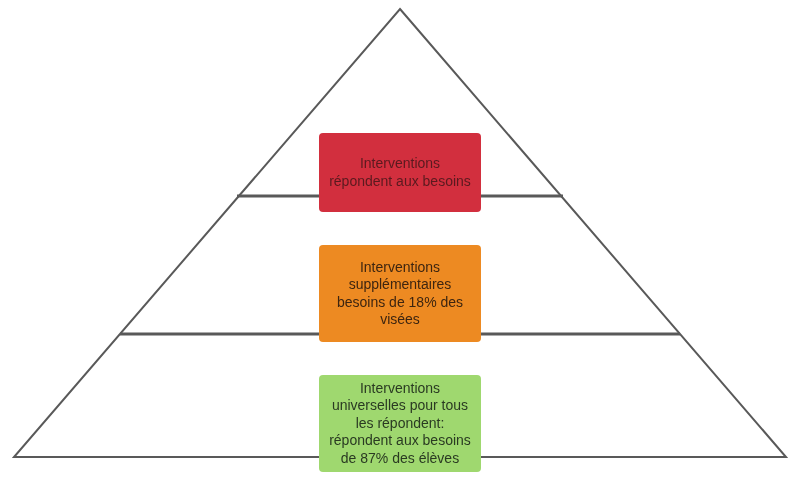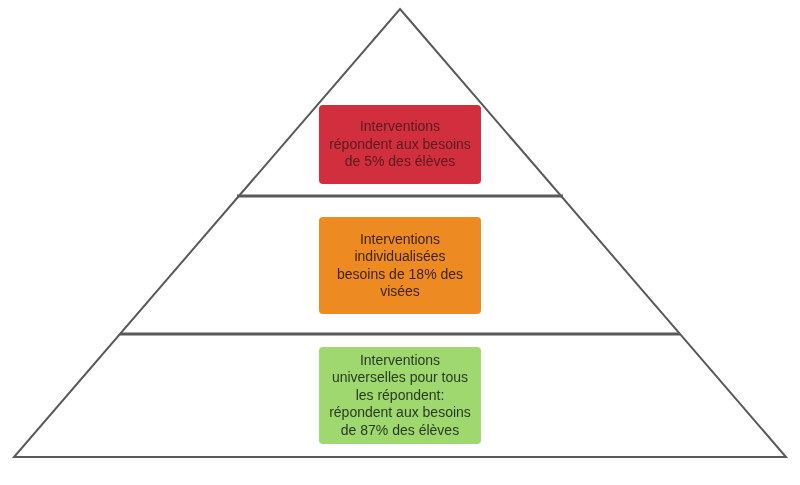--- a/index.html
+++ b/index.html
@@ -1,41 +1,40 @@
 <!DOCTYPE html>
 <html><head>
 <meta charset="utf-8">
 <style>
   html, body { margin:0; padding:0; background:#ffffff; }
   body { width:800px; height:485px; position:relative; overflow:hidden; font-family:"Liberation Sans", sans-serif; }
   svg.pyr { position:absolute; left:0; top:0; }
-  .box { position:absolute; border-radius:4px; display:flex; align-items:center; justify-content:center; text-align:center; font-size:14px; line-height:17.5px; box-sizing:border-box; padding:2px 4px; }
+  .box { position:absolute; border-radius:4px; display:flex; align-items:center; justify-content:center; text-align:center; font-size:14px; line-height:17.5px; box-sizing:border-box; padding:2px 4px;margin-top:28px; }
   .box span { display:block; }
 </style>
 </head>
 <body>
 
 <svg class="pyr" width="800" height="485">
   <polygon points="400,9 786,457 14,457" fill="#ffffff" stroke="#595959" stroke-width="2"></polygon>
   <line x1="237" y1="196" x2="563" y2="196" stroke="#595959" stroke-width="3"></line>
   <line x1="120" y1="334" x2="680" y2="334" stroke="#595959" stroke-width="3"></line>
 </svg>
 
 <div class="box" id="tier0" style="left:319px;top:105px;width:162px;height:79px;background:#d22f3e;color:#5a1a1f;">
   <div>
     <span>Interventions</span>
     <span>répondent aux besoins</span>
-    <span>de 5% des élèves</span>
   </div>
 </div>
 
 <div class="box" id="tier1" style="left:319px;top:217px;width:162px;height:97px;background:#ed8a22;color:#3d2510;">
   <div>
     <span>Interventions</span>
-    <span>individualisées</span>
+    <span>supplémentaires</span>
     <span>besoins de 18% des</span>
     <span>visées</span>
   </div>
 </div>
 
 <div class="box" id="tier2" style="left:319px;top:347px;width:162px;height:97px;background:#9fd86f;color:#2a3a22;">
   <div>
     <span>Interventions</span>
     <span>universelles pour tous</span>
     <span>les répondent:</span>

